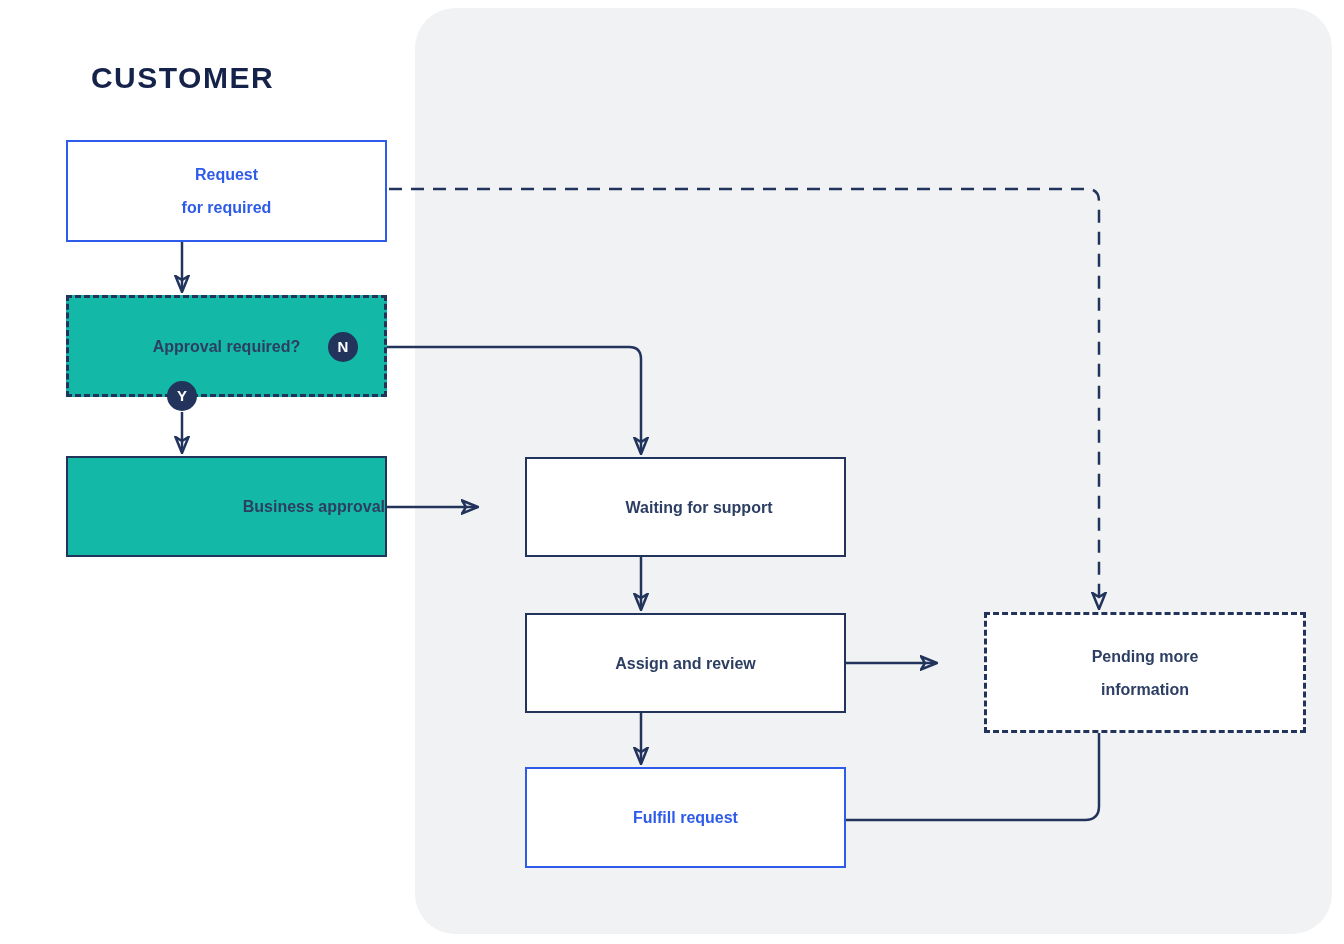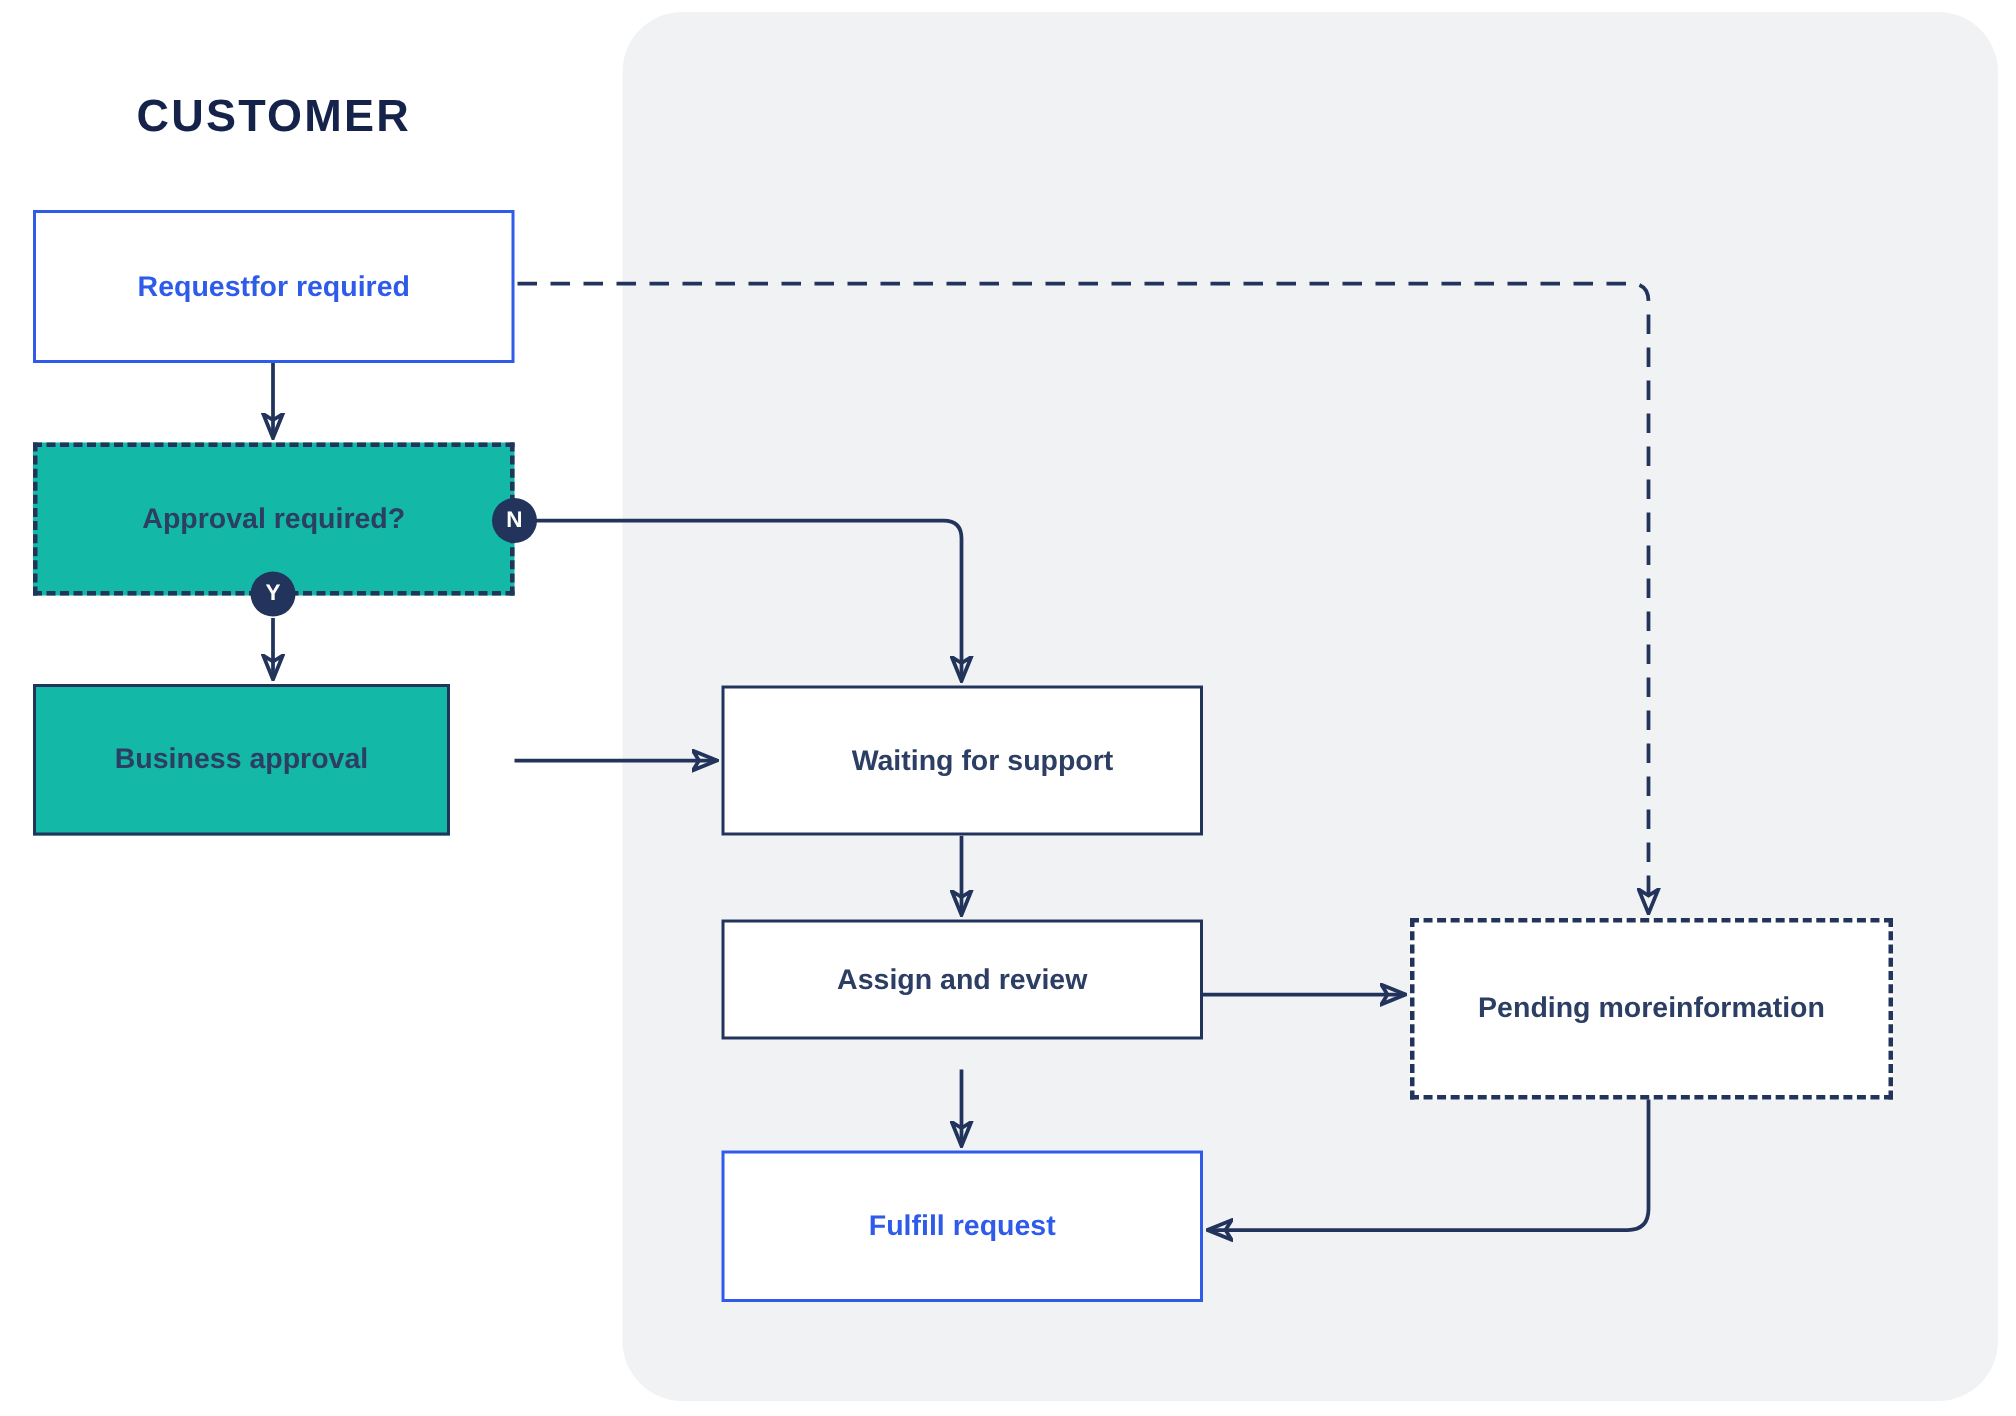--- a/index.html
+++ b/index.html
@@ -52,40 +52,41 @@
     stroke: #22345C;
     stroke-width: 2.5;
   }
   svg.edges path.dashed { stroke-dasharray: 13 9; }
 
   
   .node {
     position: absolute;
     box-sizing: border-box;
     display: flex;
-    flex-direction: row;
+    flex-direction: column;
     align-items: center;
     justify-content: center;
     text-align: center;
-    font-size: 19px;
+    font-size: 16px;
     font-weight: 600;
     color: #2C3E63;
     line-height: 33px;
     background: #ffffff;
+    margin-left: 44px;
   }
   .node.solid-navy  { border: 2.5px solid #22345C; }
   .node.dashed-navy { border: 3px dashed #22345C; }
   .node.blue        { border: 2.5px solid #2E5BE9; color: #2E5BE9; }
   .node.grayfill    { background: #14b8a6; }
 
   .n-request  { left: 22px;  top: 140px; width: 321px; height: 102px; }
   .n-approval { left: 22px;  top: 295px; width: 321px; height: 102px; }
-  .n-business { left: 22px;  top: 456px; width: 278px; height: 101px; }
+  .n-business { left: 22px;  top: 456px; width: 321px; height: 101px; align-items: flex-end; }
   .n-waiting  { left: 481px; top: 457px; width: 321px; height: 100px; padding-left: 27px; }
-  .n-assign   { left: 481px; top: 613px; width: 321px; height: 80px; }
+  .n-assign   { left: 481px; top: 613px; width: 321px; height: 100px; }
   .n-pending  { left: 940px; top: 612px; width: 322px; height: 121px; }
   .n-fulfill  { left: 481px; top: 767px; width: 321px; height: 101px; }
 
   
   .badge {
     position: absolute;
     width: 30px;
     height: 30px;
     border-radius: 50%;
     background: #22345C;

